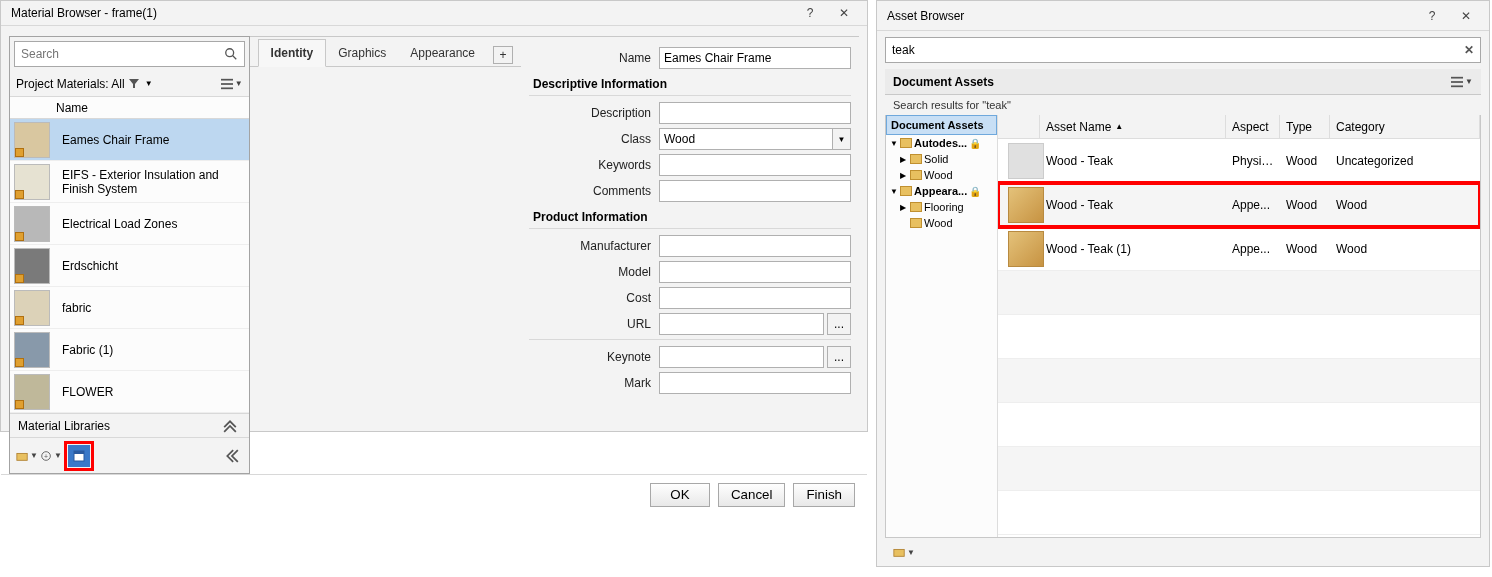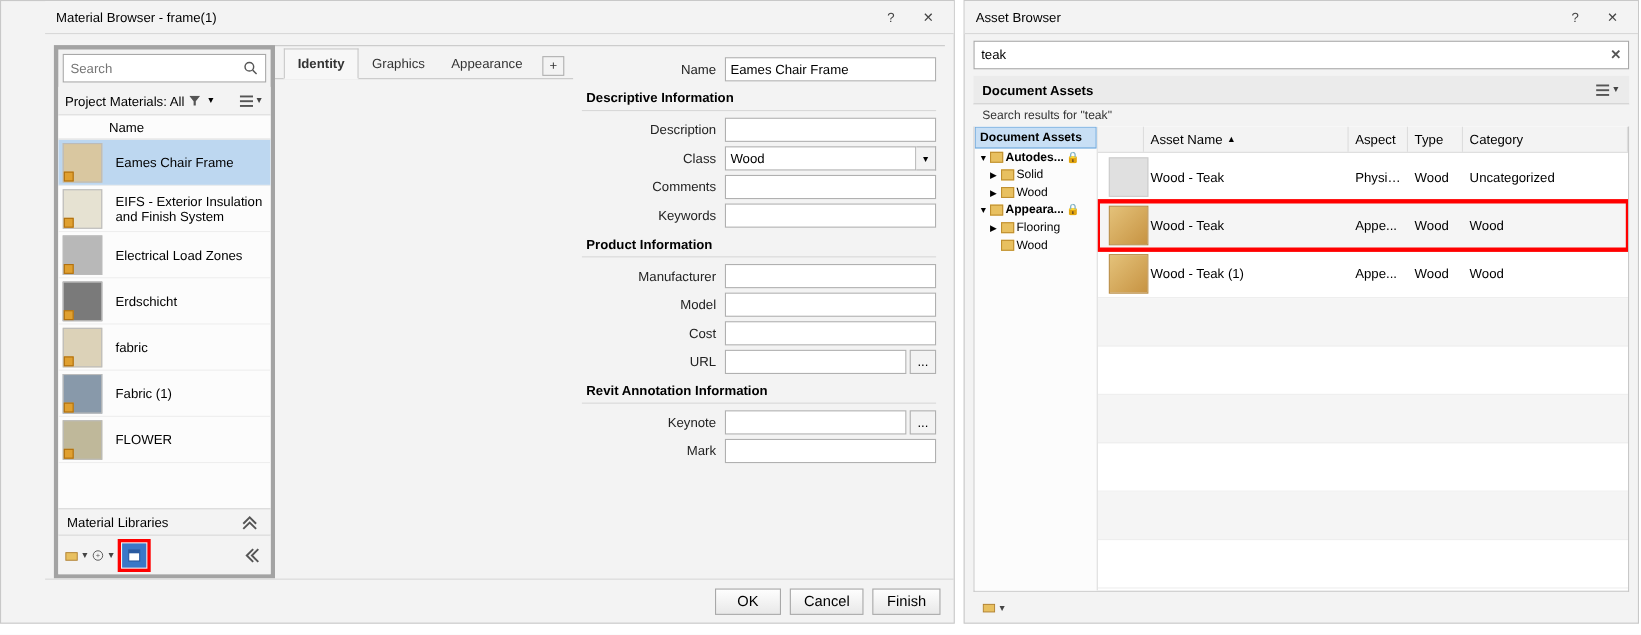--- a/index.html
+++ b/index.html
@@ -28,24 +28,24 @@
   background: #f3f3f3;
   border-bottom: 1px solid #d8d8d8;
 }
 .titlebar .title { flex: 1; padding-left: 4px; }
 .titlebar .tctl {
   width: 34px; height: 24px;
   display: flex; align-items: center; justify-content: center;
   color: #444; cursor: pointer;
 }
 
-#mb { left: 0; top: 0; width: 868px; height: 567px; padding-left: 40px; }
+#mb { left: 0; top: 0; width: 868px; height: 432px; }
 #mb .inner { flex:1; display:flex; flex-direction: column; }
 #mb .body { flex:1; display:flex; padding: 10px 8px 0 8px; gap:0; overflow:hidden; }
-#mb .leftcol { width: 452px; display:flex; flex-direction: column; border:4px solid #a3a3a3;}
+#mb .leftcol { width: 452px; display:flex; flex-direction: column; border:1px solid #a3a3a3;}
 #mb .rightcol { flex:1; display:flex; flex-direction:row; border-top:1px solid #c8c8c8;}
 .searchbox {
   height: 26px;
   border: 1px solid #a8a8a8;
   background:#fff;
   display:flex; align-items:center;
   padding:0 6px; margin: 4px;
 }
 .searchbox input { flex:1; border:none; outline:none; font-size:12px; background:transparent; }
 .mag { display:flex; align-items:center; }
@@ -262,25 +262,25 @@
             <input value="" style="">
           </div>
           <div class="formrow">
             <label>Class</label>
             <div class="selwrap">
               <input class="classsel" value="Wood" style="">
               <div class="ddb">▼</div>
             </div>
           </div>
           <div class="formrow">
+            <label>Keywords</label>
+            <input value="" style="">
+          </div>
+          <div class="formrow">
             <label>Comments</label>
-            <input value="" style="">
-          </div>
-          <div class="formrow">
-            <label>Keywords</label>
             <input value="" style="">
           </div>
           <div class="sect">Product Information</div>
           <div class="hr"></div>
           <div class="formrow">
             <label>Manufacturer</label>
             <input value="" style="">
           </div>
           <div class="formrow">
             <label>Model</label>
@@ -288,21 +288,20 @@
           </div>
           <div class="formrow">
             <label>Cost</label>
             <input value="" style="">
           </div>
           <div class="formrow">
             <label>URL</label>
             <input value="" style="">
             <div class="ell">...</div>
           </div>
-          <div class="sect">Revit Annotation Information</div>
           <div class="hr"></div>
           <div class="formrow">
             <label>Keynote</label>
             <input value="" style="">
             <div class="ell">...</div>
           </div>
           <div class="formrow">
             <label>Mark</label>
             <input value="" style="">
           </div>

